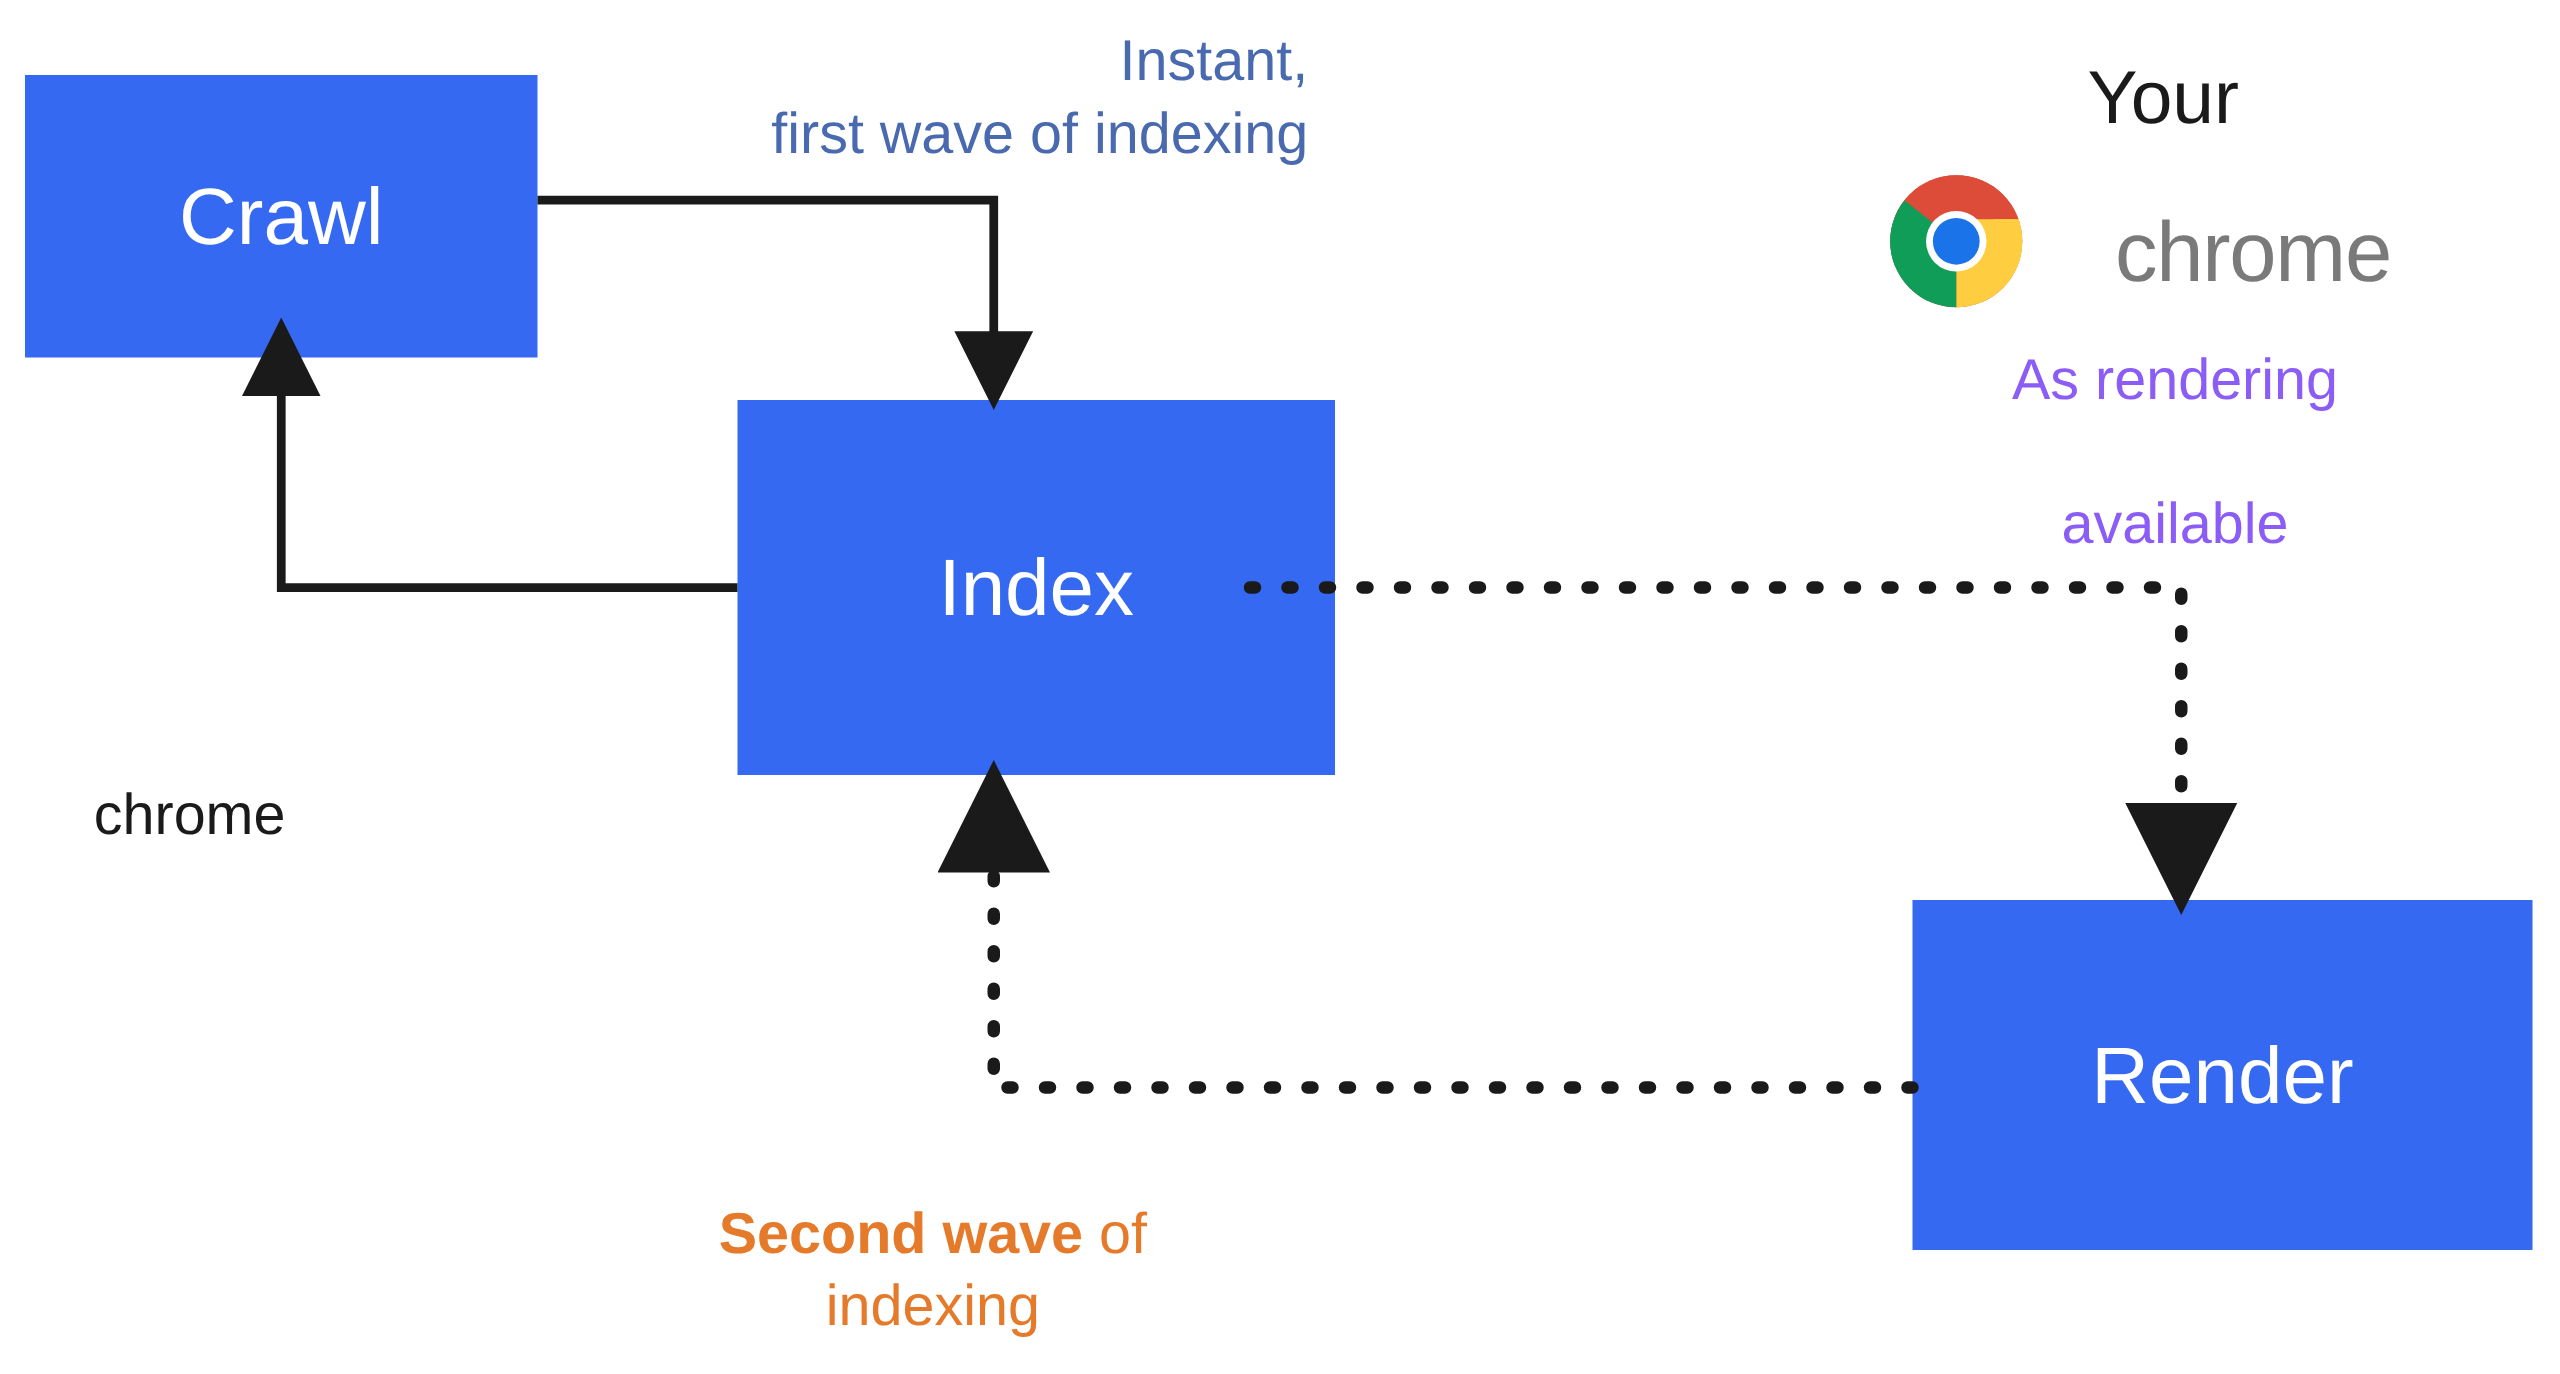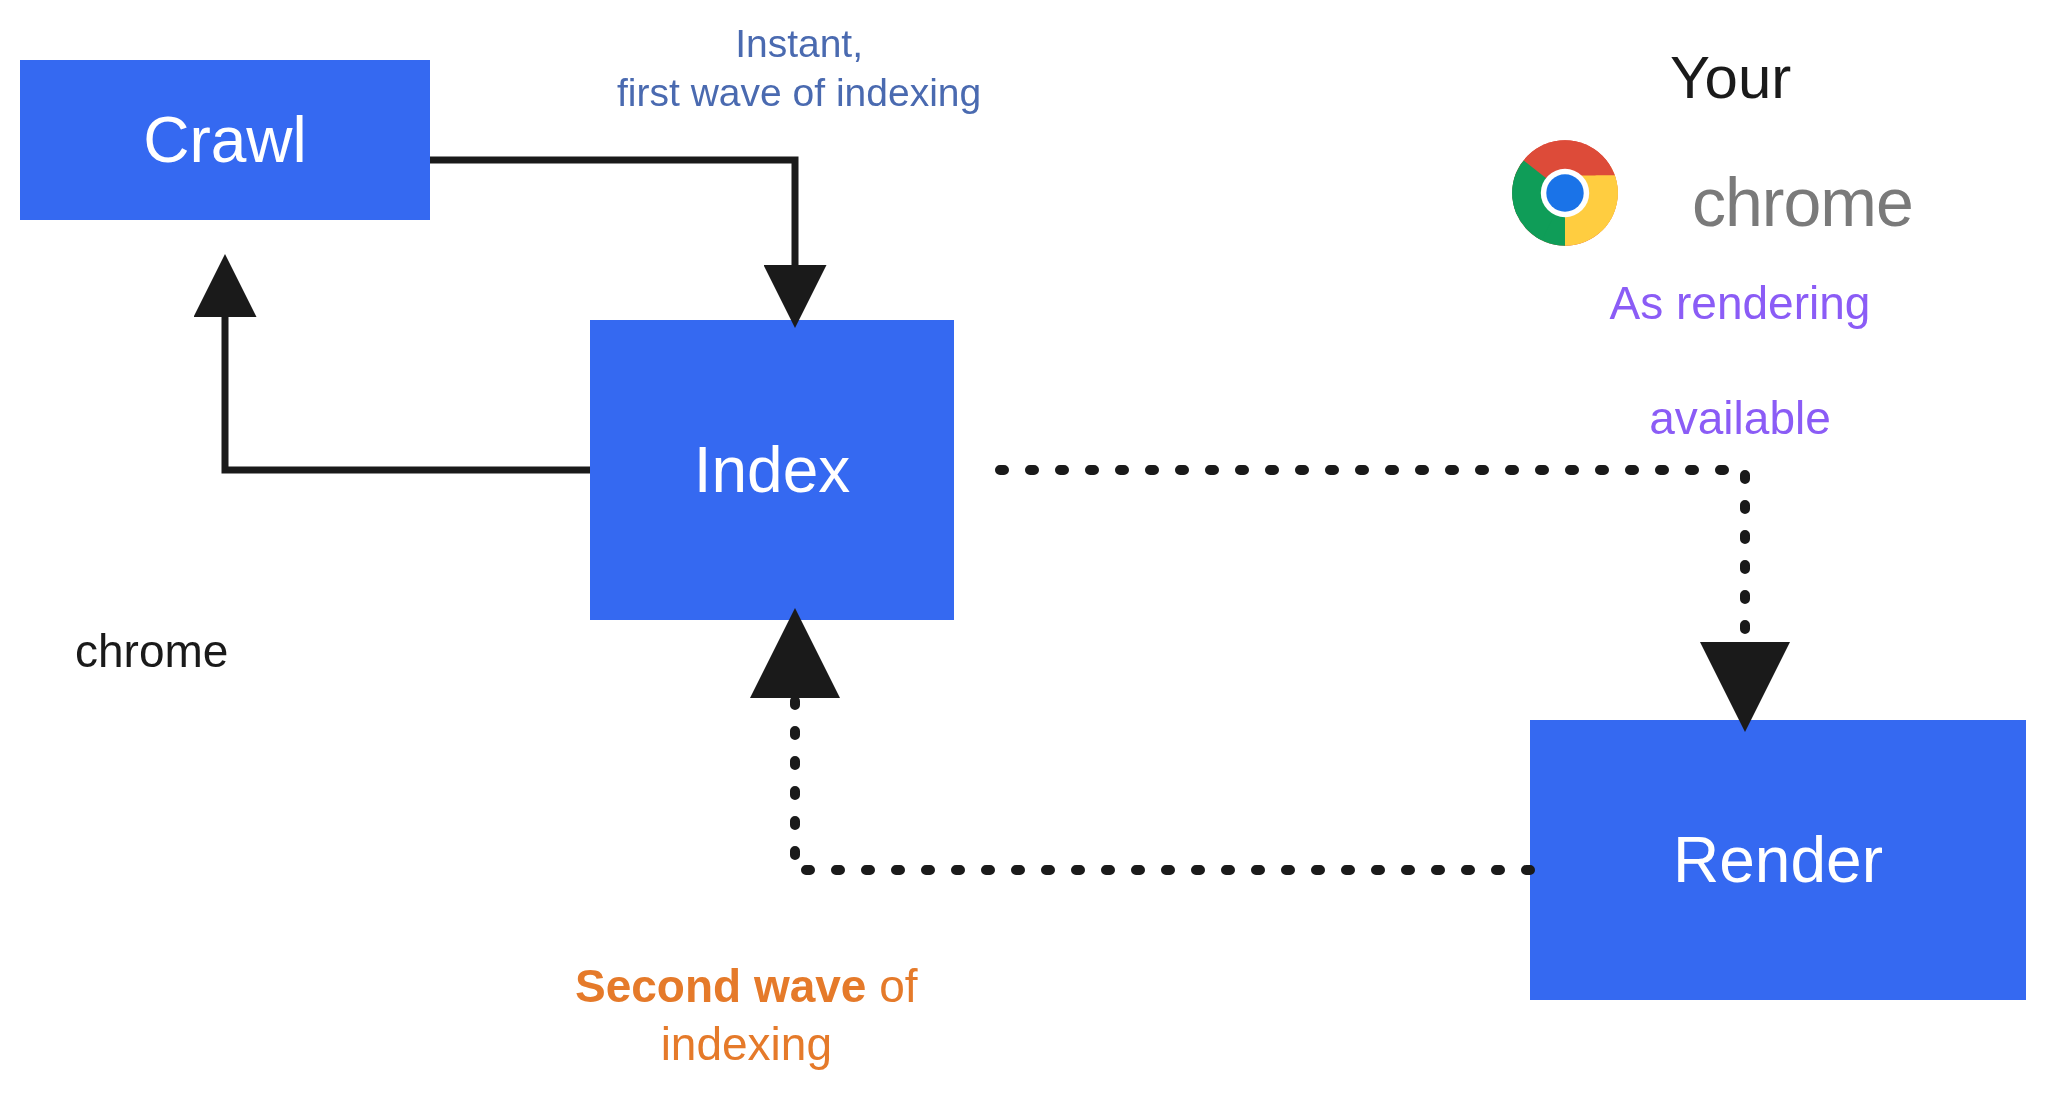--- a/index.html
+++ b/index.html
@@ -14,33 +14,34 @@
     .box {
       position: absolute;
       background: #3569f1;
       color: #ffffff;
       display: flex;
       align-items: center;
       justify-content: center;
       font-size: 64px;
       font-weight: 400;
     }
-    .box-crawl { left: 20px; top: 60px; width: 410px; height: 160px; }
-    .box-index { left: 590px; top: 320px; width: 364px; height: 300px; }
+    .box-crawl { left: 20px; top: 60px; width: 410px; height: 226px; }
+    .box-index { left: 590px; top: 320px; width: 478px; height: 300px; }
     .box-render { left: 1530px; top: 720px; width: 496px; height: 280px; }
 
     .label {
       position: absolute;
       text-align: center;
       line-height: 1.25;
     }
     .label-firstwave {
       left: 617px; top: 20px;
-      font-size: 39px;
+      font-size: 46px;
       color: #4a6ab0;
+      text-align: right;
     }
     .label-firstwave .bold { font-weight: 400; }
     .label-newlinks {
       left: 75px; top: 565px;
       font-size: 46px;
       color: #1a1a1a;
       font-weight: 500;
     }
     .label-secondwave {
       left: 575px; top: 958px;

